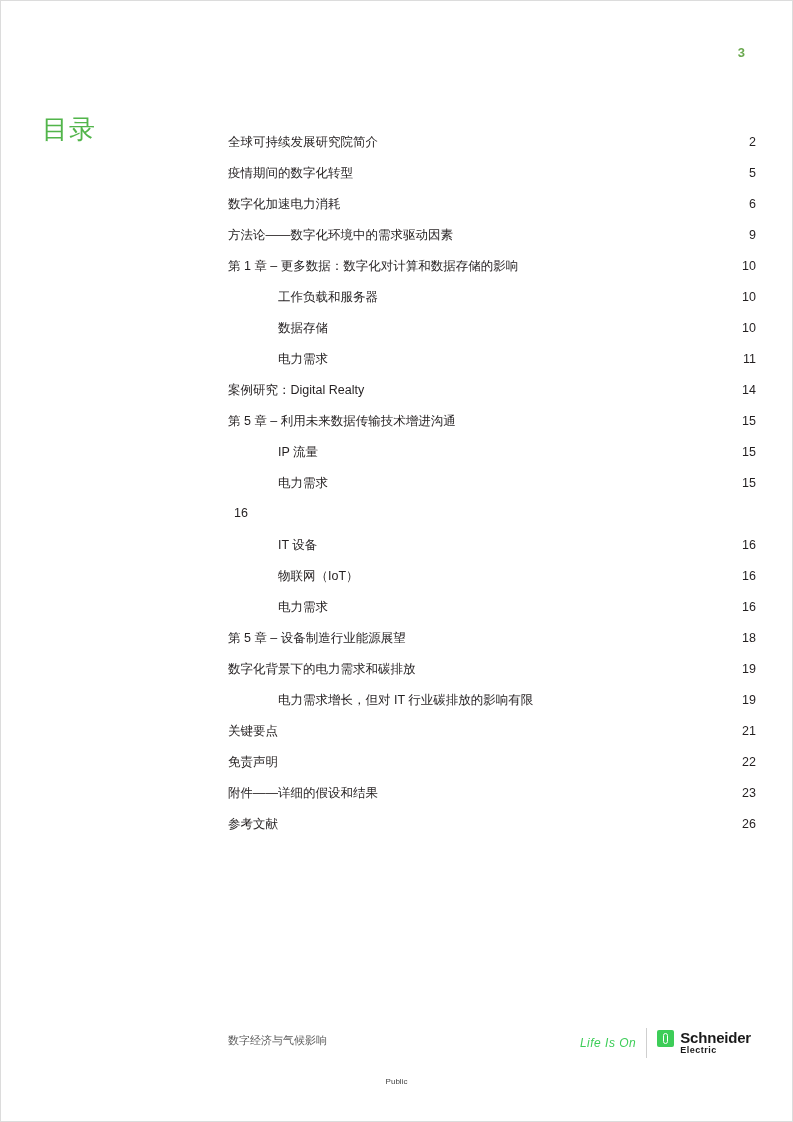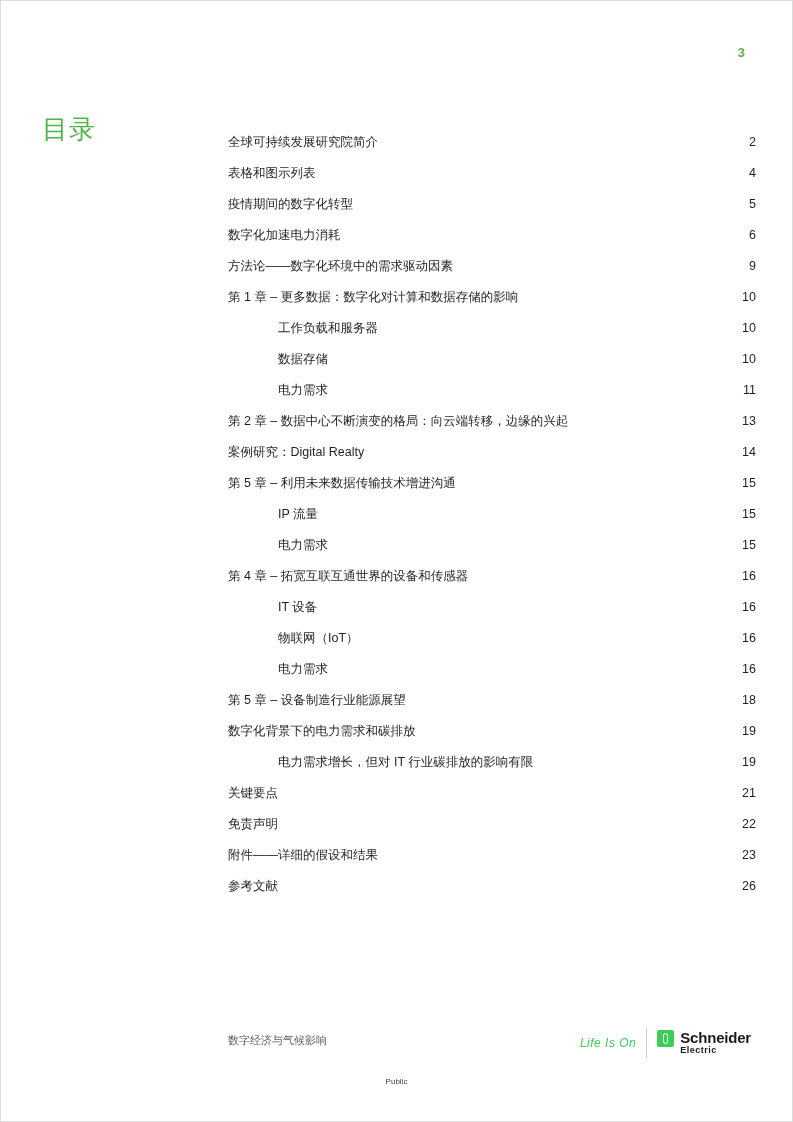--- a/index.html
+++ b/index.html
@@ -154,24 +154,20 @@
   <div class="page-number">3</div>
 
   <div class="toc-title">目录</div>
 
   <div class="toc-list">
       <div class="toc-row lvl-1">
         <span class="label">全球可持续发展研究院简介</span>
         <span class="pg">2</span>
       </div>
       <div class="toc-row lvl-1">
-        <span class="label">表格和图示列表</span>
-        <span class="pg">4</span>
-      </div>
-      <div class="toc-row lvl-1">
         <span class="label">疫情期间的数字化转型</span>
         <span class="pg">5</span>
       </div>
       <div class="toc-row lvl-1">
         <span class="label">数字化加速电力消耗</span>
         <span class="pg">6</span>
       </div>
       <div class="toc-row lvl-1">
         <span class="label">方法论——数字化环境中的需求驱动因素</span>
         <span class="pg">9</span>
@@ -186,41 +182,36 @@
       </div>
       <div class="toc-row lvl-2">
         <span class="label">数据存储</span>
         <span class="pg">10</span>
       </div>
       <div class="toc-row lvl-2">
         <span class="label">电力需求</span>
         <span class="pg">11</span>
       </div>
       <div class="toc-row lvl-1">
-        <span class="label">第 2 章 – 数据中心不断演变的格局：向云端转移，边缘的兴起</span>
-        <span class="pg">13</span>
-      </div>
-      <div class="toc-row lvl-1">
         <span class="label">案例研究：Digital Realty</span>
         <span class="pg">14</span>
       </div>
       <div class="toc-row lvl-1">
         <span class="label">第 5 章 – 利用未来数据传输技术增进沟通</span>
         <span class="pg">15</span>
       </div>
       <div class="toc-row lvl-2">
         <span class="label">IP 流量</span>
         <span class="pg">15</span>
       </div>
       <div class="toc-row lvl-2">
         <span class="label">电力需求</span>
         <span class="pg">15</span>
       </div>
       <div class="toc-row lvl-1">
-        <span class="label">第 4 章 – 拓宽互联互通世界的设备和传感器</span>
         <span class="pg">16</span>
       </div>
       <div class="toc-row lvl-2">
         <span class="label">IT 设备</span>
         <span class="pg">16</span>
       </div>
       <div class="toc-row lvl-2">
         <span class="label">物联网（IoT）</span>
         <span class="pg">16</span>
       </div>

